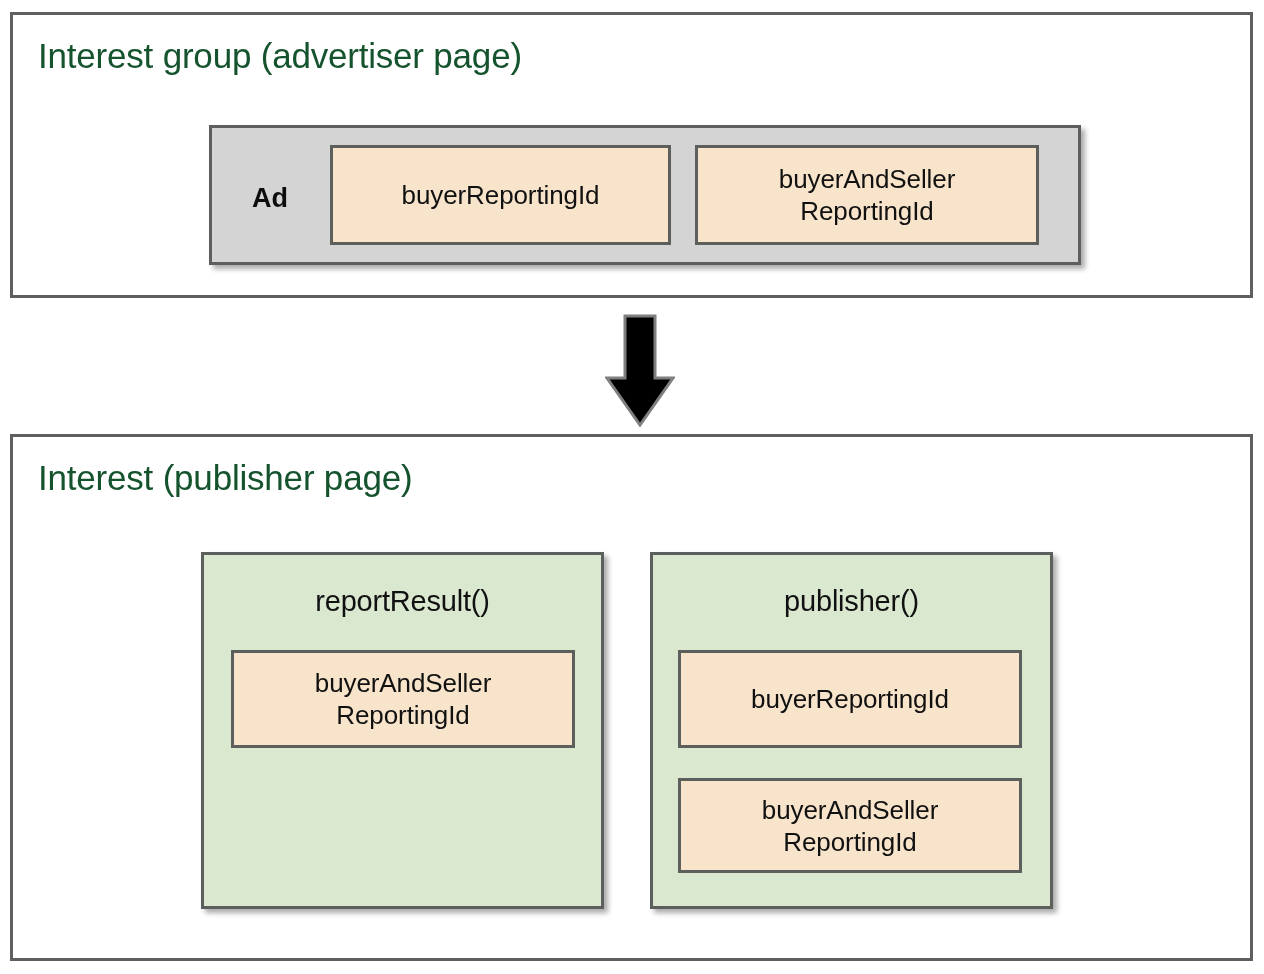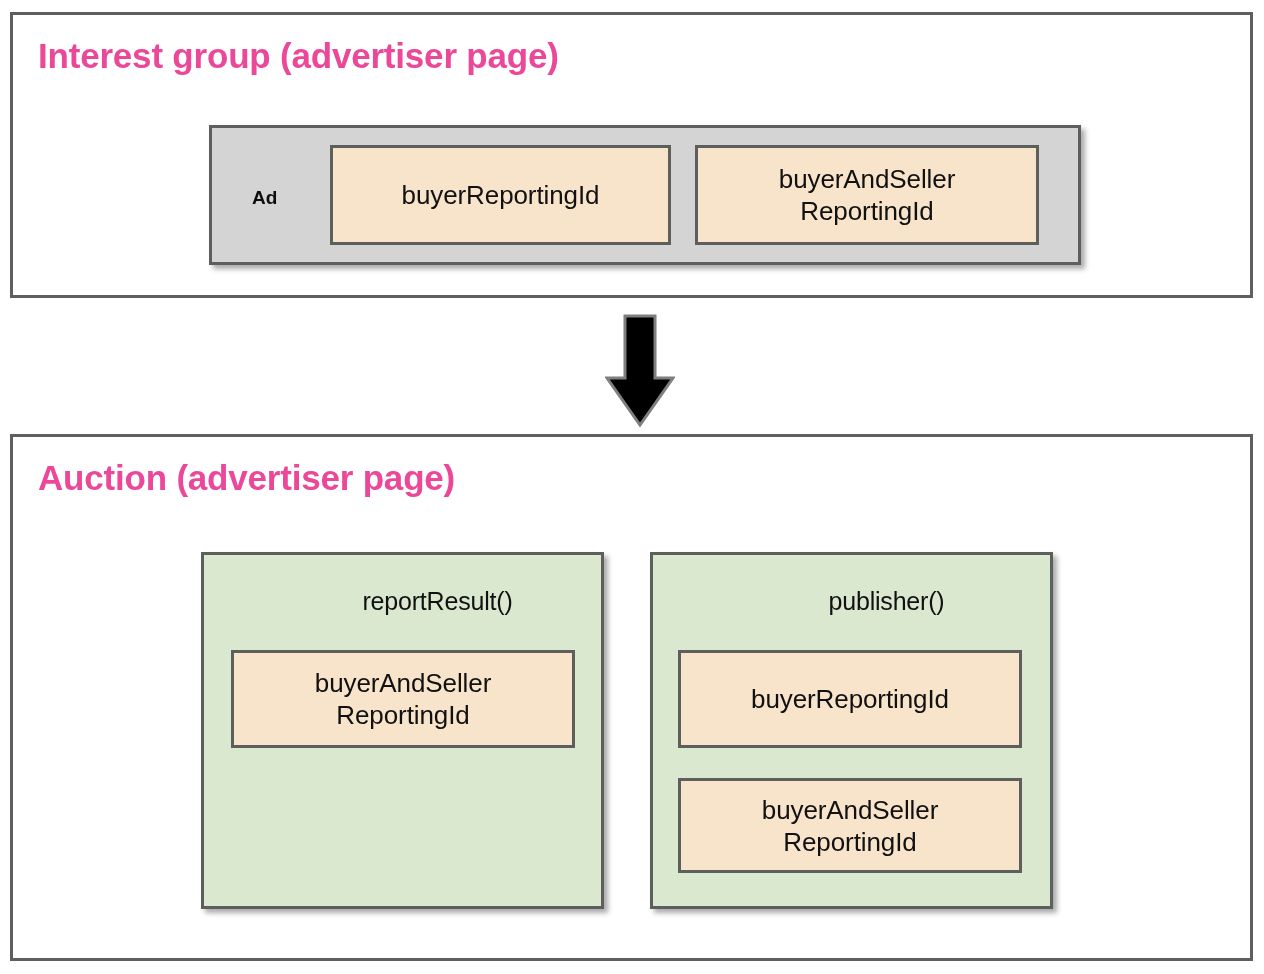--- a/index.html
+++ b/index.html
@@ -40,23 +40,23 @@
     top: 434px;
     width: 1243px;
     height: 527px;
   }
   .section-title {
     position: absolute;
     left: 25px;
     top: 20px;
     font-size: 35px;
     line-height: 42px;
-    font-weight: 700;
+    font-weight: 400;
     letter-spacing: -0.2px;
-    color: #ec4899;
+    color: #14532d;
     white-space: nowrap;
   }
 
   
   .node {
     position: absolute;
     box-sizing: border-box;
     border: 3px solid #5c5f5c;
     box-shadow: 4px 4px 5px rgba(0,0,0,0.33);
     display: flex;
@@ -85,21 +85,21 @@
   #ad-container {
     left: 196px;
     top: 110px;
     width: 872px;
     height: 140px;
   }
   #ad-label {
     position: absolute;
     left: 40px;
     top: 54px;
-    font-size: 19px;
+    font-size: 27px;
     line-height: 32px;
     font-weight: 700;
     color: #0d0d0d;
   }
   #chip-ad-buyer-reporting-id {
     left: 317px;
     top: 130px;
     width: 341px;
     height: 100px;
   }
@@ -131,25 +131,24 @@
     top: 552px;
     width: 403px;
     height: 357px;
   }
   .fn-title {
     position: absolute;
     top: 28px;
     left: 0;
     width: 100%;
     text-align: center;
-    font-size: 25px;
+    font-size: 29px;
     line-height: 36px;
     letter-spacing: -0.2px;
     color: #111111;
-    margin-left: 35px;
   }
 
   #chip-report-result-basrid {
     left: 231px;
     top: 650px;
     width: 344px;
     height: 98px;
   }
   #chip-report-win-brid {
     left: 678px;
@@ -189,21 +188,21 @@
       </span>
     </div>
   </div>
 
   <svg id="flow-arrow" viewBox="0 0 70 113" xmlns="http://www.w3.org/2000/svg">
     <polygon points="20,2 50,2 50,64 68,64 35,111 2,64 20,64" fill="#000000" stroke="#7f7f7f" stroke-width="3" stroke-linejoin="miter"></polygon>
   </svg>
 
   <div class="section" id="section-auction">
 
-    <div class="section-title">Auction (advertiser page)</div>
+    <div class="section-title">Interest (publisher page)</div>
   </div>
 
   <div class="node green" id="report-result-box">
     <div class="fn-title">reportResult()</div>
   </div>
 
   <div class="chip" id="chip-report-result-basrid">
     <span>
       <span>buyerAndSeller</span><br>
       <span>ReportingId</span>

